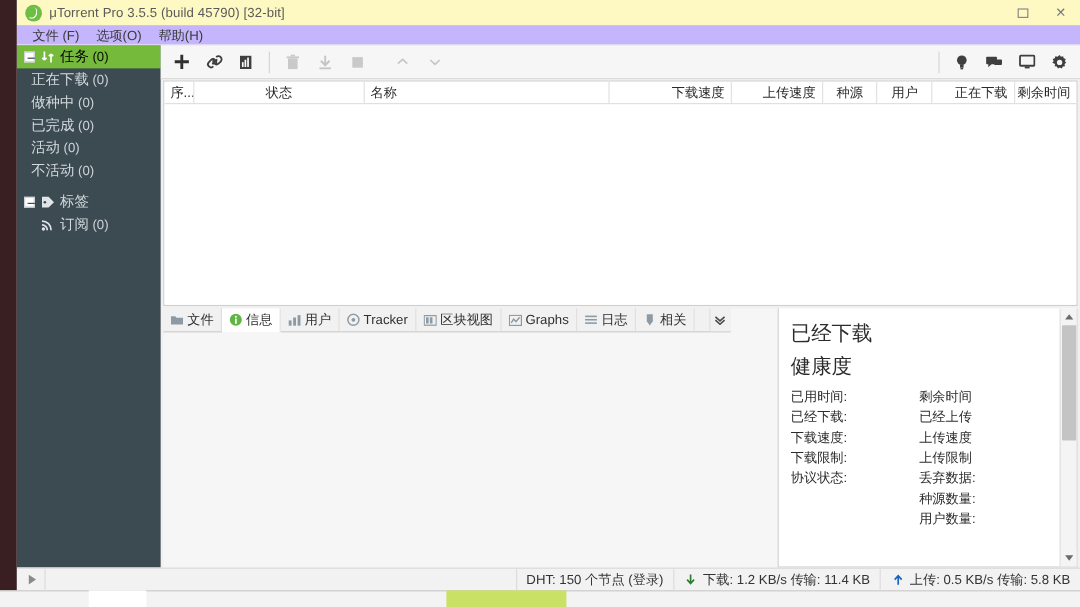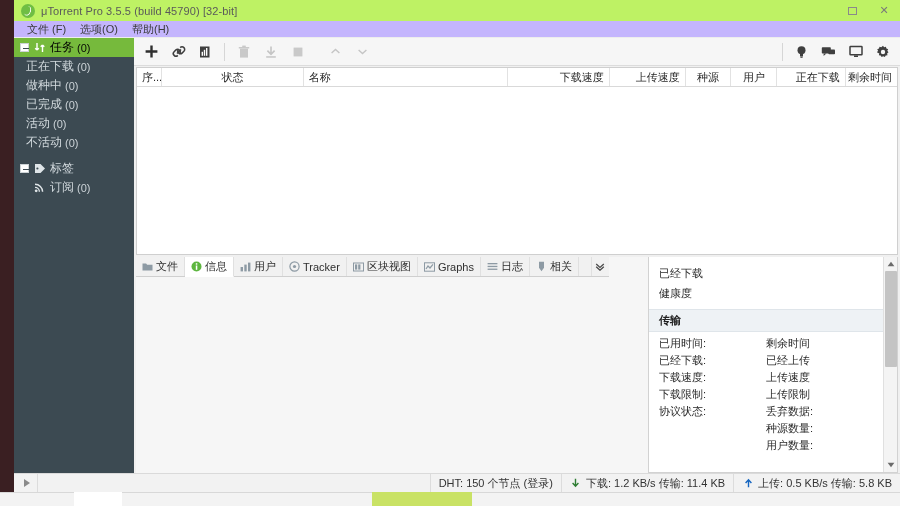--- a/index.html
+++ b/index.html
@@ -30,21 +30,21 @@
   }
   .app-window {
     position: absolute; left: 14px; top: 0;
     width: 886px; height: 492px;
     background: #f0f0f0;
     display: flex; flex-direction: column;
     overflow: hidden;
   }
   
   .titlebar {
-    height: 21px; background: #bef264;
+    height: 21px; background: #fef9c3;
     display: flex; align-items: center;
     flex: 0 0 21px;
     border-bottom: 0px solid #e6e6e6;
   }
   .title-logo {
     width: 14px; height: 14px; margin: 0 6px 0 7px;
     border-radius: 50%;
     background: #6fbe44;
     position: relative; flex: 0 0 14px;
   }
@@ -198,21 +198,21 @@
   .info-body {
     flex: 1 1 auto; min-height: 0;
     background: #ffffff; border: 1px solid #d2d2d2; border-top: none;
     display: flex; overflow: hidden;
   }
   .info-scroll {
     flex: 1 1 auto; min-width: 0; position: relative;
     padding: 6px 0 0 0;
   }
   .prog-line {
-    font-size: 11px; color: #2b2b2b; padding: 3px 10px 2px 10px;
+    font-size: 17px; color: #2b2b2b; padding: 3px 10px 2px 10px;
   }
   .sec-head {
     background: #eef2f5;
     border-top: 1px solid #dfe5ea; border-bottom: 1px solid #dfe5ea;
     font-size: 11px; font-weight: bold; color: #222;
     padding: 3px 10px; margin-top: 6px;
   }
   .kv-grid {
     display: grid;
     grid-template-columns: 95px 1fr 95px 1fr;
@@ -559,21 +559,20 @@
             </svg>
           </div>
         </div>
 
         <div class="info-body">
           <div class="info-scroll">
 
             <div class="prog-line">已经下载</div>
             <div class="prog-line">健康度</div>
 
-            <div class="sec-head">传输</div>
 
             <div class="kv-grid">
               <div class="kv-k">已用时间:</div>
               <div class="kv-v"></div>
               <div class="kv-k">剩余时间</div>
               <div class="kv-v"></div>
 
               <div class="kv-k">已经下载:</div>
               <div class="kv-v"></div>
               <div class="kv-k">已经上传</div>

